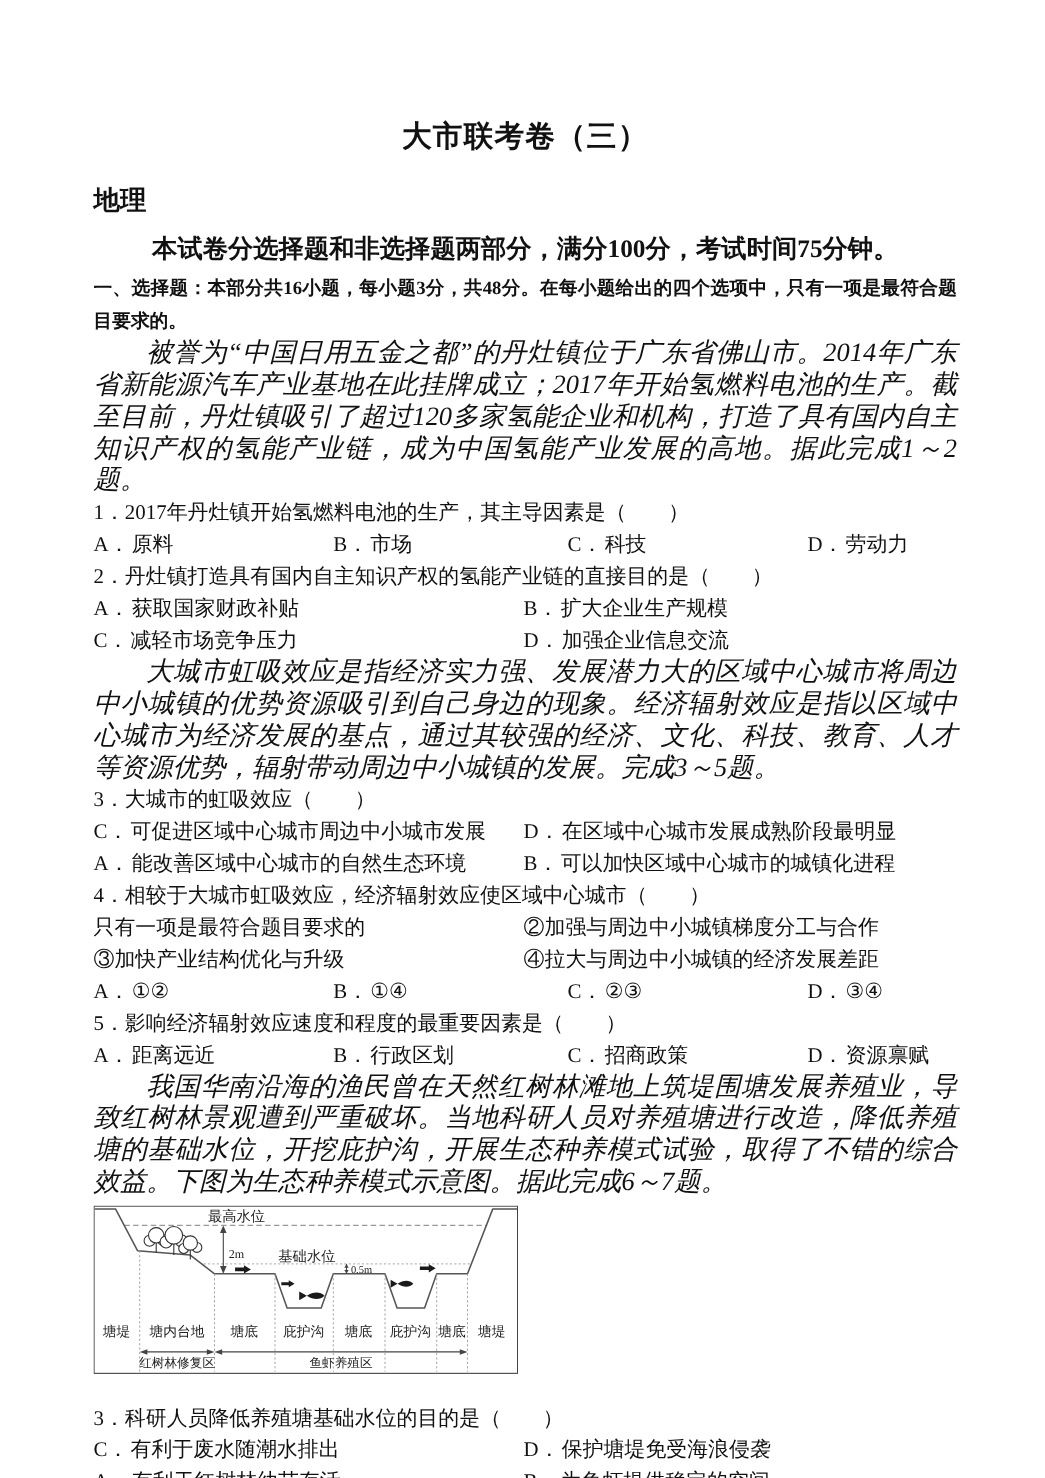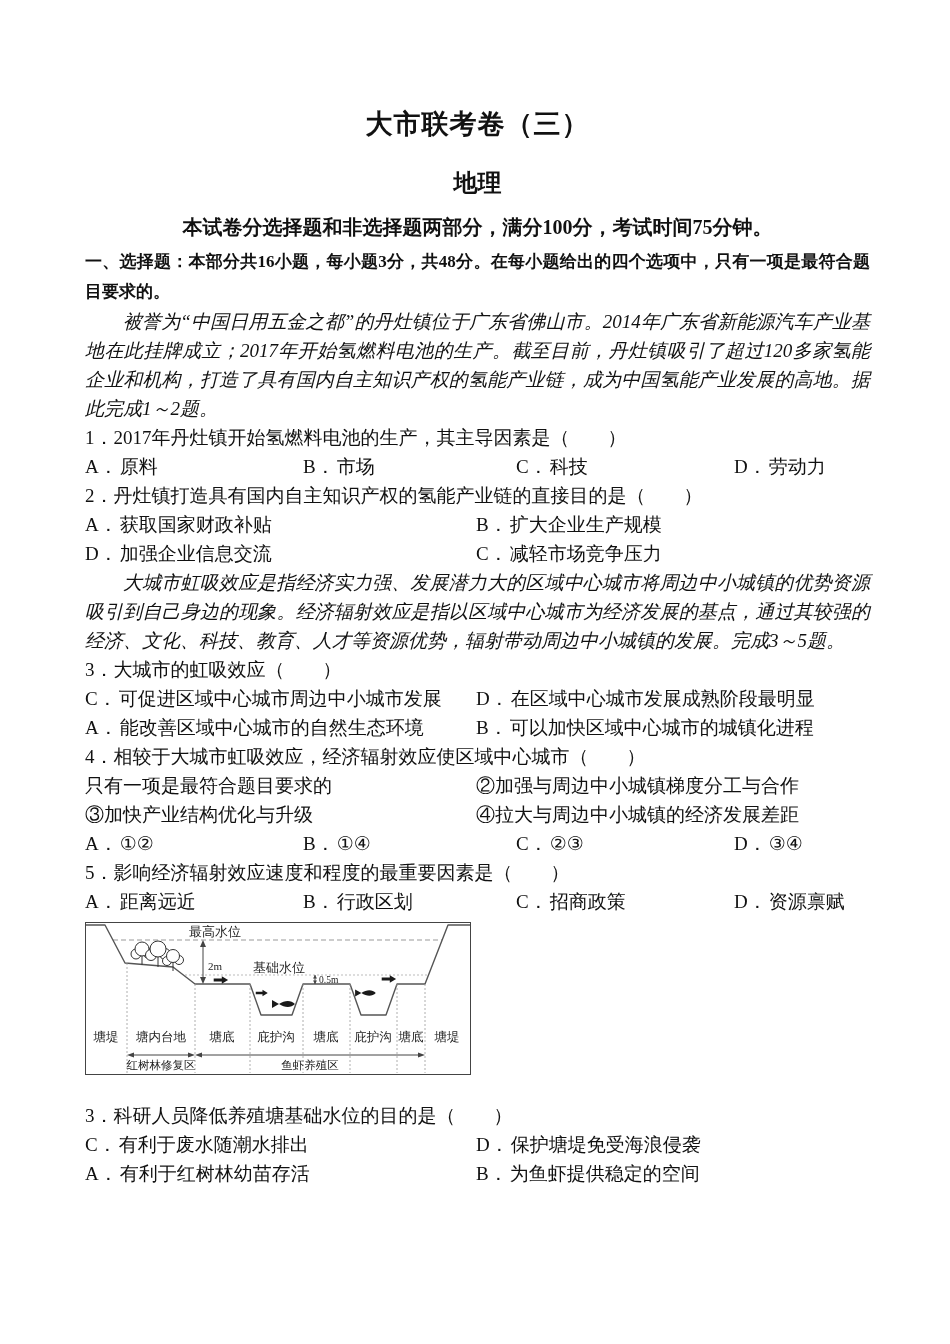--- a/index.html
+++ b/index.html
@@ -17,42 +17,42 @@
     margin-top: 23px;
   }
   .title {
     text-align: center;
     font-size: 27px;
     font-weight: bold;
     line-height: 34px;
     letter-spacing: 1px;
   }
   .subject {
-    text-align: center;
+    text-align: left;
     font-size: 24px;
     font-weight: bold;
     line-height: 30px;
     margin-top: 27px;
   }
   .exam-info {
     text-align: center;
-    font-size: 20px;
+    font-size: 23px;
     font-weight: bold;
     line-height: 26px;
     margin-top: 16px;
   }
   .section-heading {
     font-size: 17px;
     font-weight: bold;
     line-height: 30px;
     margin-top: 7px;
     text-align: justify;
   }
   .passage {
-    font-size: 19px;
+    font-size: 24px;
     line-height: 29px;
     text-indent: 2em;
     text-align: justify;
     font-style: italic;
   }
   .q-stem {
     font-size: 19px;
     line-height: 29px;
   }
   .opt-row {
@@ -97,22 +97,22 @@
     </div>
   </div>
 
   <div>
     <p class="q-stem">2．丹灶镇打造具有国内自主知识产权的氢能产业链的直接目的是（　　）</p>
     <div class="opt-row two">
       <span class="opt"><span class="opt-label">A．</span><span>获取国家财政补贴</span></span>
       <span class="opt"><span class="opt-label">B．</span><span>扩大企业生产规模</span></span>
     </div>
     <div class="opt-row two">
+      <span class="opt"><span class="opt-label">C．</span><span>减轻市场竞争压力</span></span>
       <span class="opt"><span class="opt-label">D．</span><span>加强企业信息交流</span></span>
-      <span class="opt"><span class="opt-label">C．</span><span>减轻市场竞争压力</span></span>
     </div>
   </div>
 
   <p class="passage">大城市虹吸效应是指经济实力强、发展潜力大的区域中心城市将周边中小城镇的优势资源吸引到自己身边的现象。经济辐射效应是指以区域中心城市为经济发展的基点，通过其较强的经济、文化、科技、教育、人才等资源优势，辐射带动周边中小城镇的发展。完成3～5题。</p>
 
   <div>
     <p class="q-stem">3．大城市的虹吸效应（　　）</p>
     <div class="opt-row two">
       <span class="opt"><span class="opt-label">C．</span><span>可促进区域中心城市周边中小城市发展</span></span>
       <span class="opt"><span class="opt-label">D．</span><span>在区域中心城市发展成熟阶段最明显</span></span>
@@ -144,20 +144,21 @@
   <div>
     <p class="q-stem">5．影响经济辐射效应速度和程度的最重要因素是（　　）</p>
     <div class="opt-row four">
       <span class="opt"><span class="opt-label">A．</span><span>距离远近</span></span>
       <span class="opt"><span class="opt-label">B．</span><span>行政区划</span></span>
       <span class="opt"><span class="opt-label">C．</span><span>招商政策</span></span>
       <span class="opt"><span class="opt-label">D．</span><span>资源禀赋</span></span>
     </div>
   </div>
 
+  <p class="passage">我国华南沿海的渔民曾在天然红树林滩地上筑堤围塘发展养殖业，导致红树林景观遭到严重破坏。当地科研人员对养殖塘进行改造，降低养殖塘的基础水位，开挖庇护沟，开展生态种养模式试验，取得了不错的综合效益。下图为生态种养模式示意图。据此完成6～7题。</p>
 
   <div class="diagram-wrap">
     <svg width="386" height="153" viewBox="0 0 386 153">
 
       <rect x="0.5" y="0.5" width="385" height="152" fill="none" stroke="#444" stroke-width="1"></rect>
 
       <line x1="28" y1="18" x2="357" y2="18" stroke="#999" stroke-width="1" stroke-dasharray="5 3"></line>
 
       <line x1="100" y1="53" x2="343" y2="53" stroke="#bbb" stroke-width="1" stroke-dasharray="2 2"></line>
 

